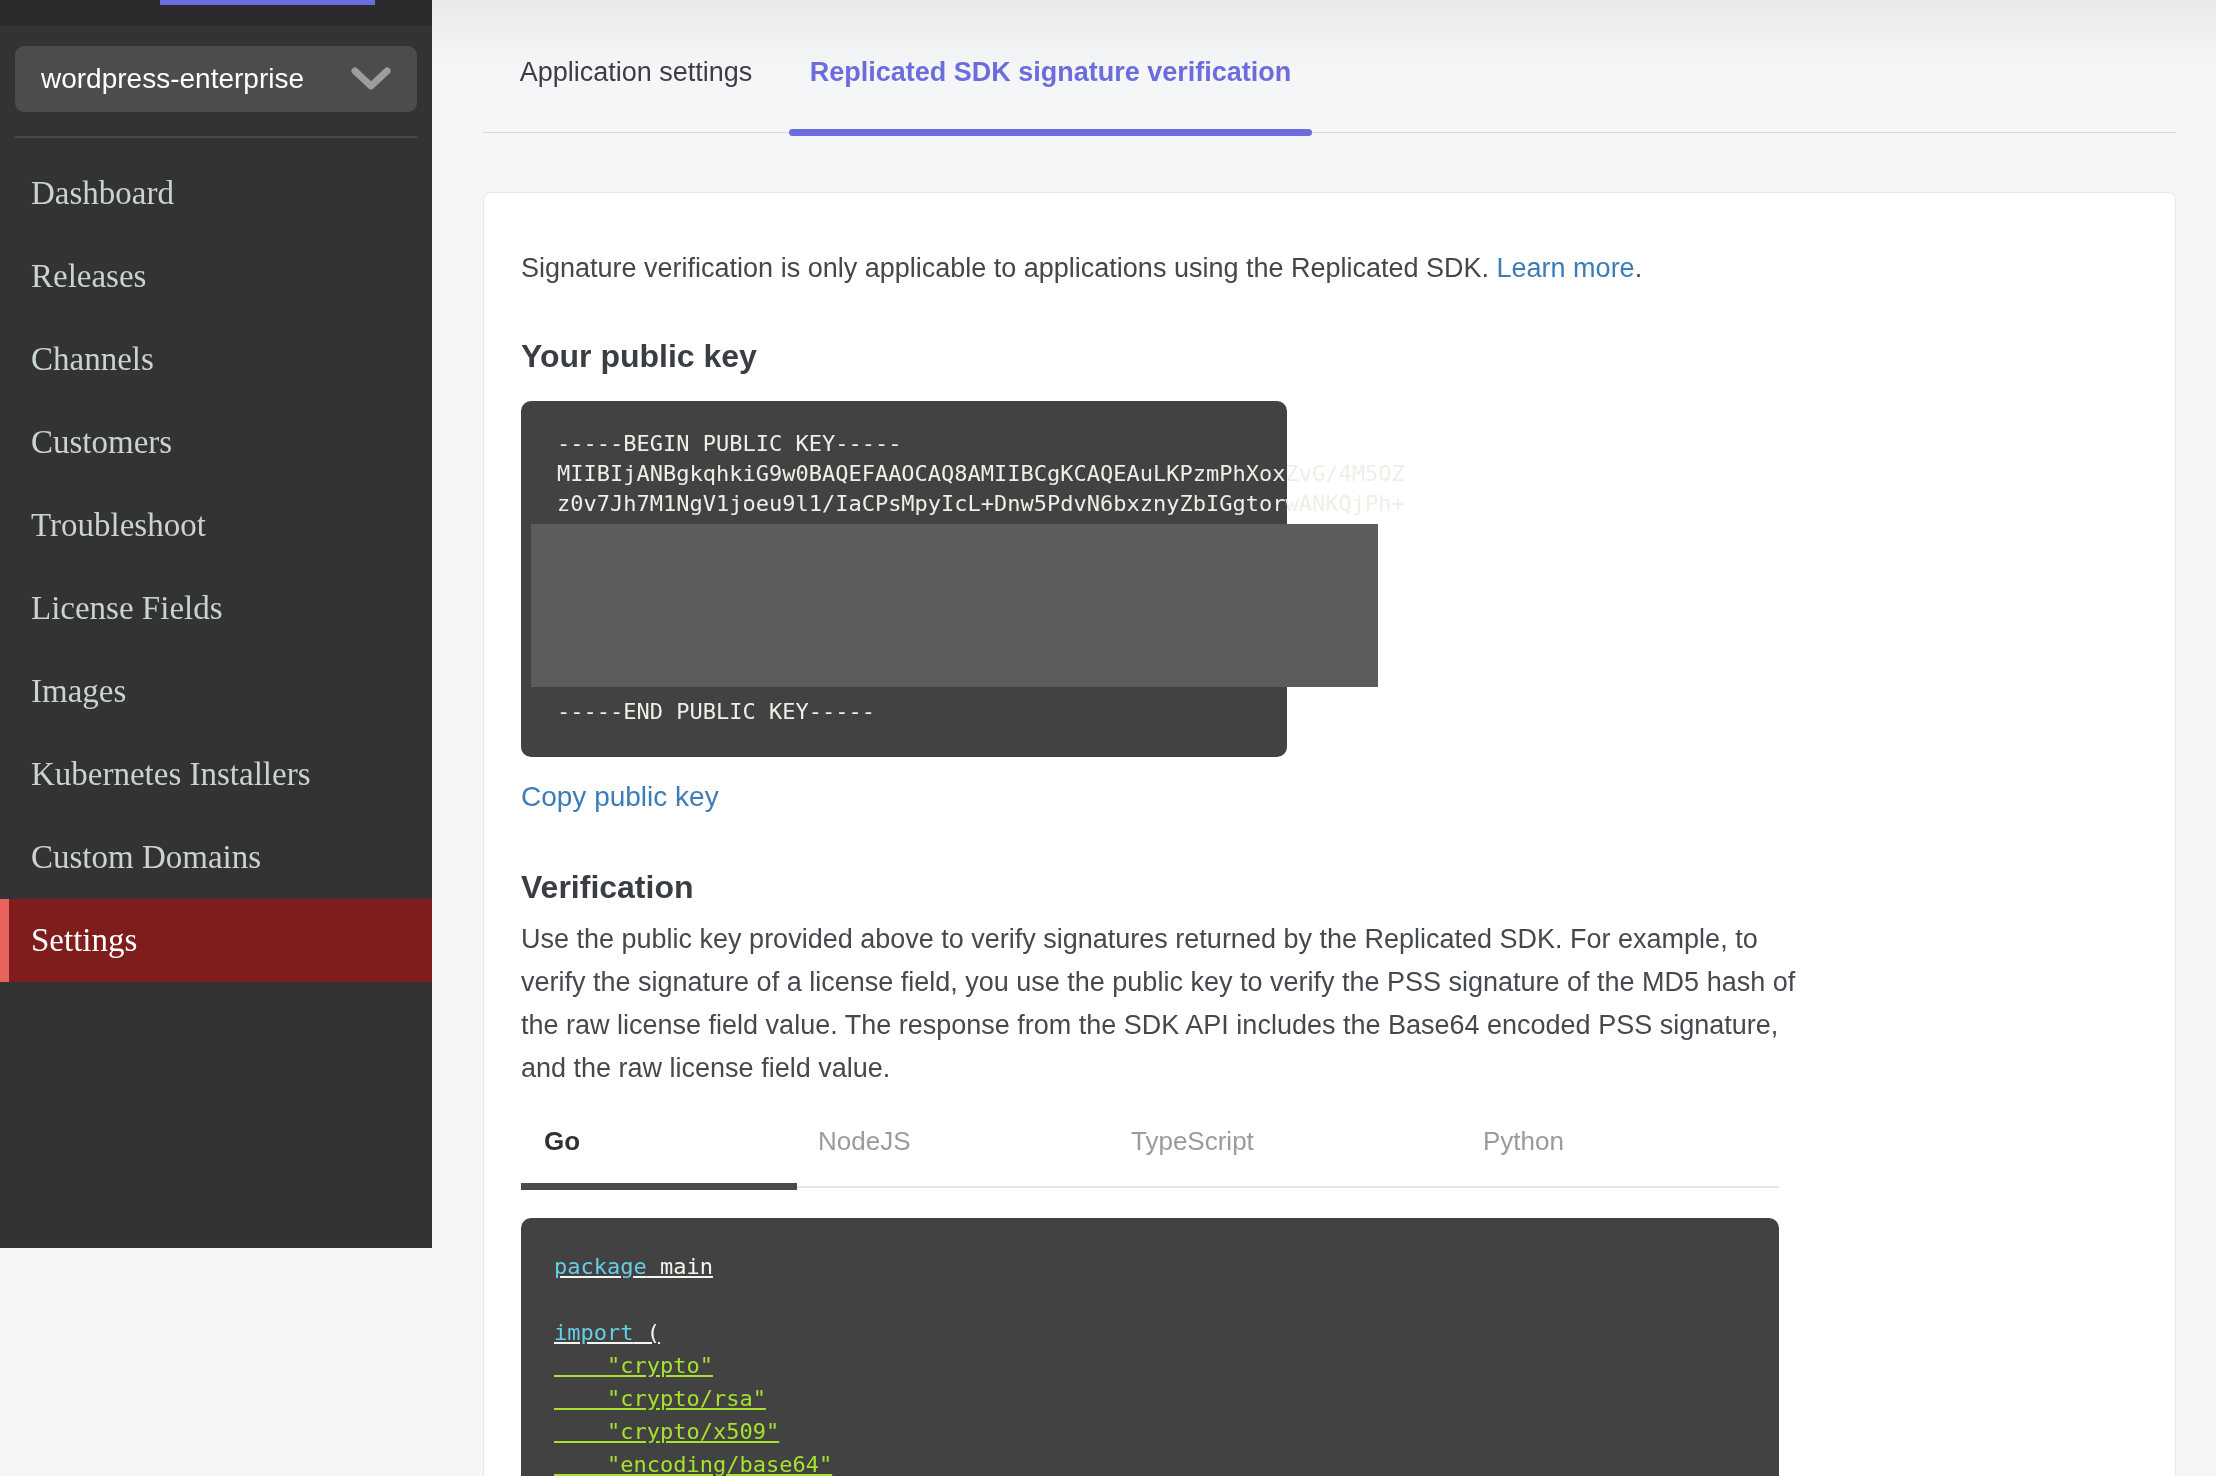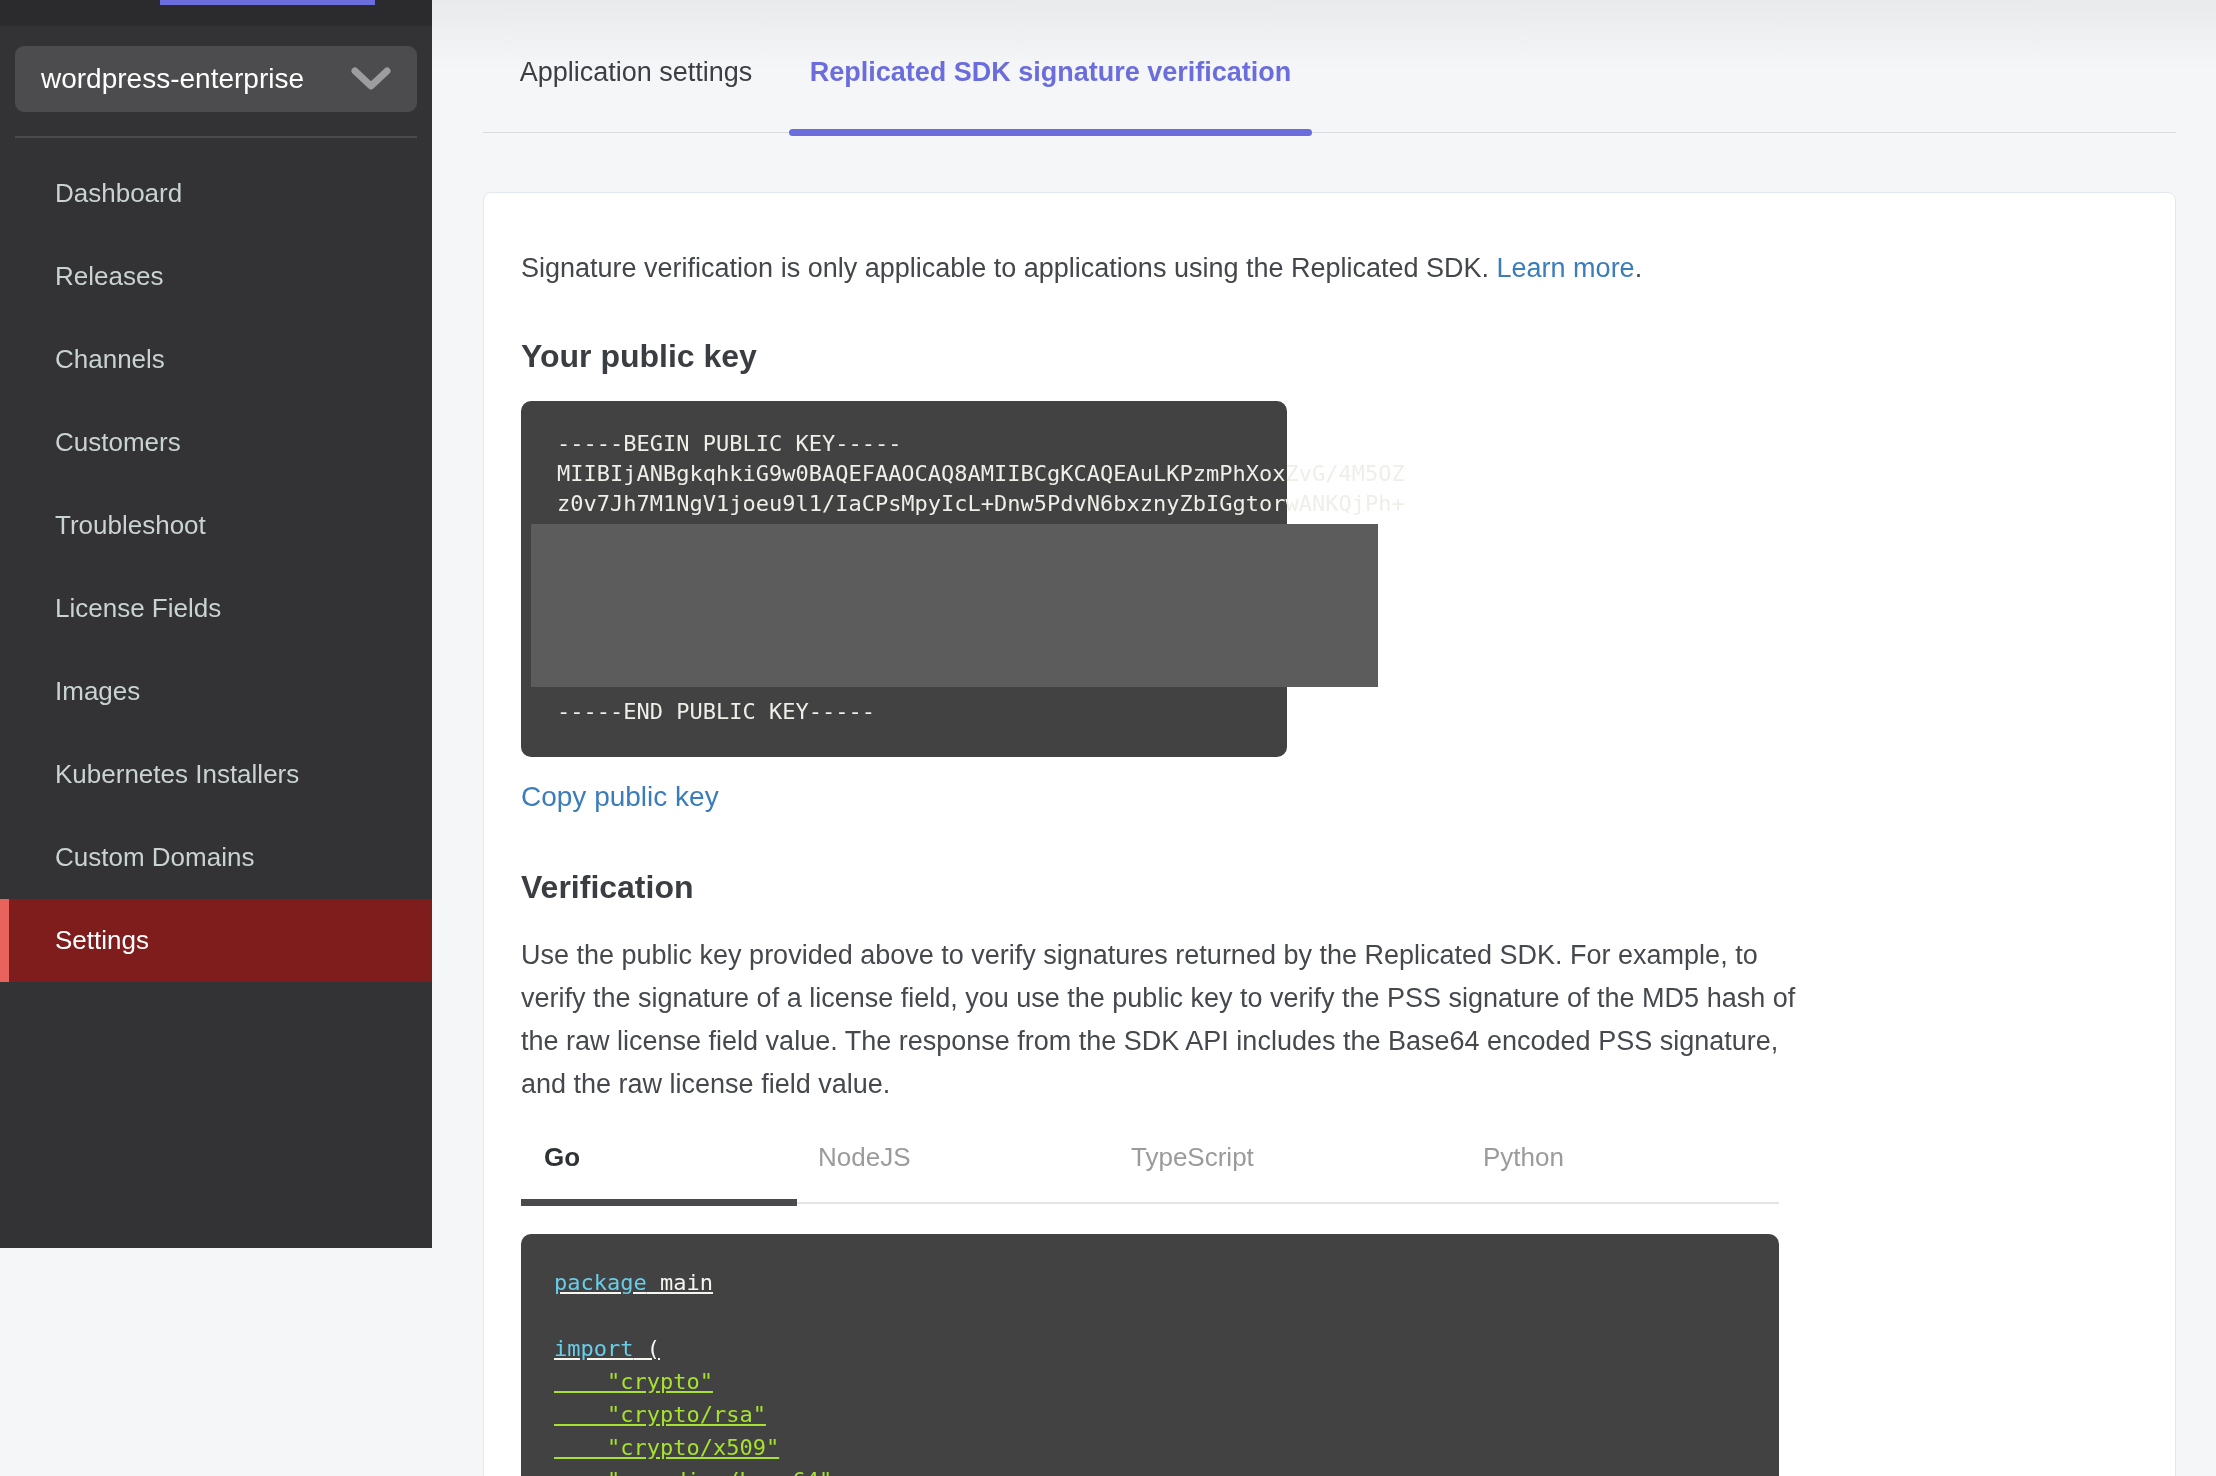--- a/index.html
+++ b/index.html
@@ -23,21 +23,21 @@
     padding:0 24px 0 26px; cursor:pointer; z-index:4;
   }
   .app-select-label { color:#ffffff; font-size:28px; }
   .chevron { display:flex; align-items:center; }
 
   .sidebar-divider { margin:24px 15px 0; height:2px; background:#4a4a4c; }
 
   .nav { margin-top:14px; }
   .nav-item {
     position:relative; height:83px; display:flex; align-items:center;
-    padding-left:55px; font-size:26px; color:#c9d3d2; cursor:pointer;
+    padding-left:31px; font-size:33px; color:#c9d3d2; cursor:pointer;font-family:Liberation Serif, serif;
   }
   .nav-item.active { background:#7f1d1d; color:#ffffff; }
   .active-indicator { position:absolute; left:0; top:0; width:9px; height:100%; background:var(--accent-red); }
 
   
   .main {
     position:absolute; left:432px; top:0; width:1784px; height:1476px;
     background:linear-gradient(#e9eaec, #f5f6f8 70px);
   }
 
@@ -76,21 +76,21 @@
     font-family:"DejaVu Sans Mono", monospace; font-size:22px; line-height:30px;
     color:#efefe9;
   }
   .key-line { white-space:pre; }
   .selection-highlight {
     width:847px; height:163px; margin:5px 0 10px -26px; background:#5c5c5c;
   }
 
   .copy-link { display:inline-block; margin-top:24px; font-size:28px; }
 
-  .verify-p { margin-top:28px; font-size:27px; line-height:43px; color:#45484d; max-width:1275px; }
+  .verify-p { margin-top:12px; font-size:27px; line-height:43px; color:#45484d; max-width:1275px; }
 
   .code-tabs { position:relative; margin-top:28px; width:1258px; height:70px; }
   .code-tab { position:absolute; top:8px; font-size:26px; color:#9b9b9b; cursor:pointer; }
   .code-tab.active { color:#2f3235; font-weight:700; }
   .code-tab-go { left:23px; }
   .code-tab-nodejs { left:297px; }
   .code-tab-typescript { left:610px; }
   .code-tab-python { left:962px; }
   .code-tabs-line { position:absolute; bottom:0; left:0; width:100%; height:2px; background:#e4e4e4; }
   .code-tabs-active-bar { position:absolute; bottom:-2px; left:0; width:276px; height:7px; background:#4a4a4c; }

